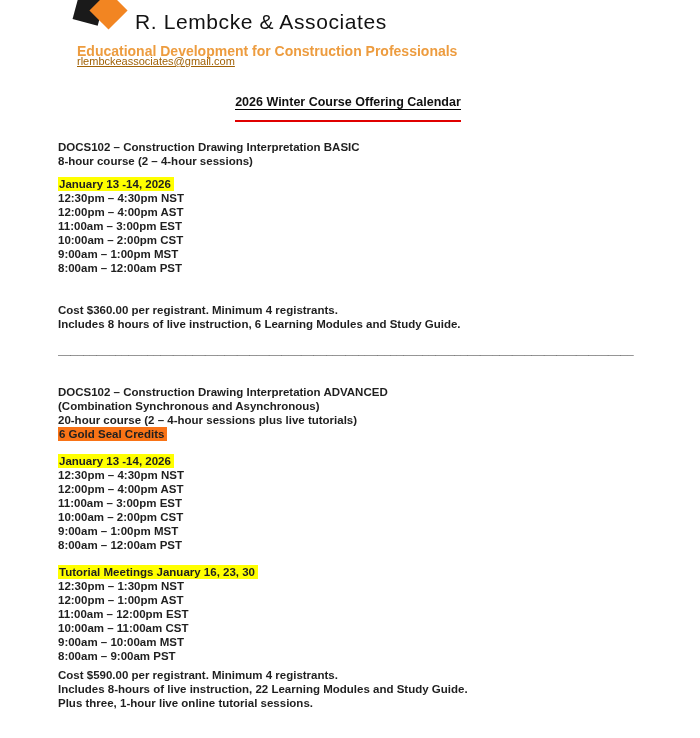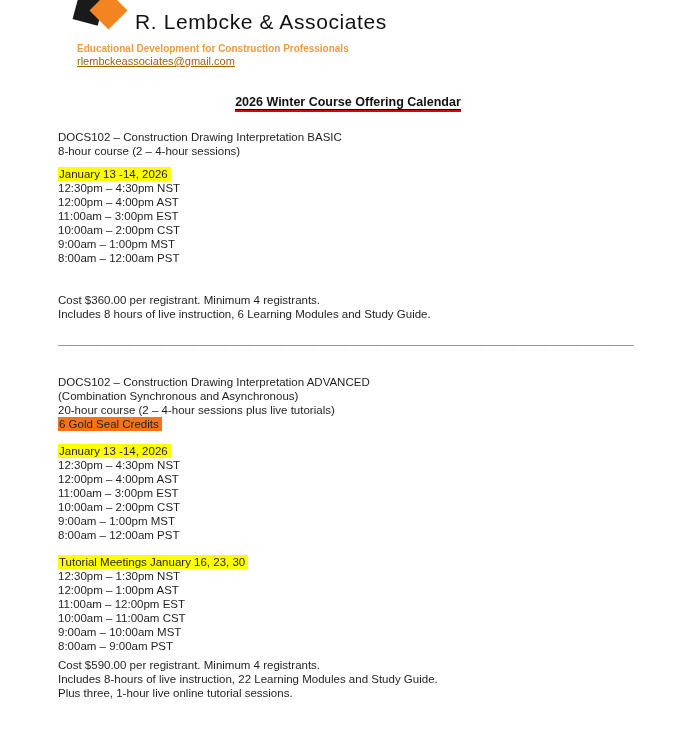--- a/index.html
+++ b/index.html
@@ -34,42 +34,42 @@
     transform:rotate(45deg);
     z-index:2;
   }
   .company-name {
     position:absolute; left:77px; top:10px;
     font-size:21px; font-weight:400; color:#121212;
     letter-spacing:0.6px; white-space:nowrap;
   }
   .tagline {
     position:absolute; left:19px; top:43px;
-    font-size:10px; font-weight:700; color:#ed9c3f;
+    font-size:14px; font-weight:700; color:#ed9c3f;
     white-space:nowrap;
   }
   .email {
     position:absolute; left:19px; top:55px;
     font-size:11px; font-weight:400; color:#a16207;
     text-decoration:underline; cursor:pointer; white-space:nowrap;
   }
   
   .doc-title { text-align:center; margin-top:17px; line-height:15px; }
   .doc-title .t-outer {
     display:inline-block;
     border-bottom:2px solid #e00000;
-    padding-bottom:0;
+    padding-bottom:10px;
   }
   .doc-title .t-inner {
     font-size:12.5px; font-weight:700; color:#111;
     border-bottom:1.5px solid #000;
   }
   
   .line {
-    font-size:11.5px; font-weight:400; line-height:14px;
+    font-size:11.5px; font-weight:700; line-height:14px;
     color:#1f1f1f; white-space:nowrap;
   }
   .course-1 { margin-top:18px; }
   .sched    { margin-top:9px; }
   .sched-2  { margin-top:13px; }
   .cost     { margin-top:28px; }
   .cost-2   { margin-top:5px; }
   .hl-yellow { background:#ffff00; padding:1px 3px 1px 1px; }
   .hl-green  { background:#f97316; padding:1px 3px 1px 1px; }
   .divider {

